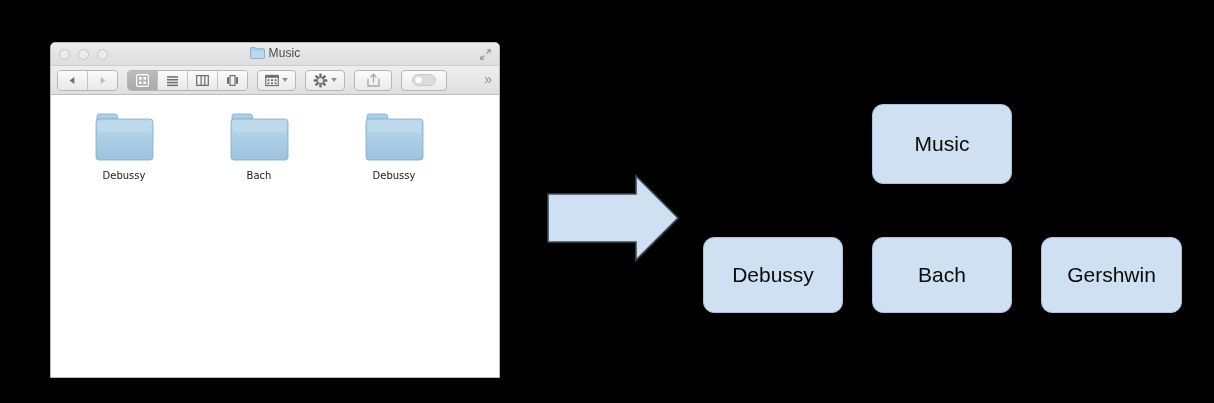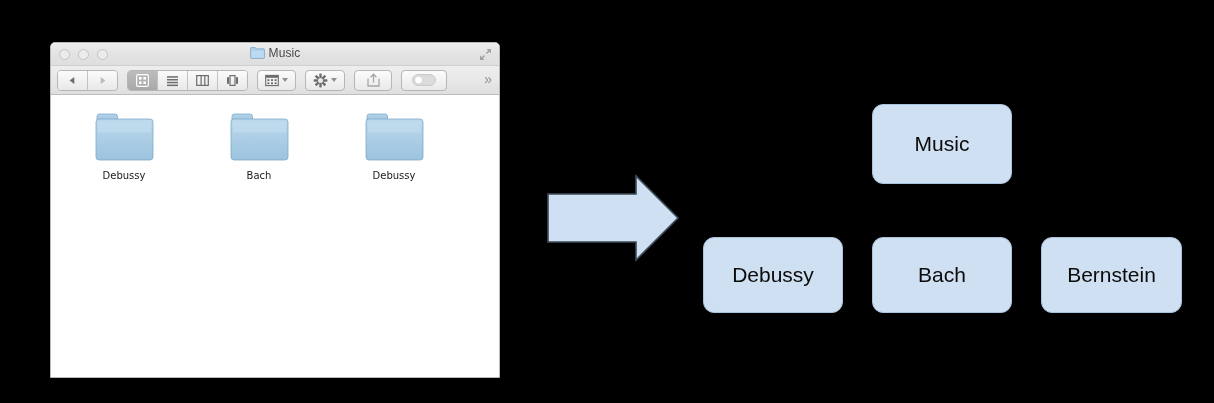--- a/index.html
+++ b/index.html
@@ -368,14 +368,14 @@
 
 <div class="node-box" id="node-debussy">
   <span class="node-label">Debussy</span>
 </div>
 
 <div class="node-box" id="node-bach">
   <span class="node-label">Bach</span>
 </div>
 
 <div class="node-box" id="node-bernstein">
-  <span class="node-label">Bernstein</span>
+  <span class="node-label">Gershwin</span>
 </div>
 
 </body></html>

